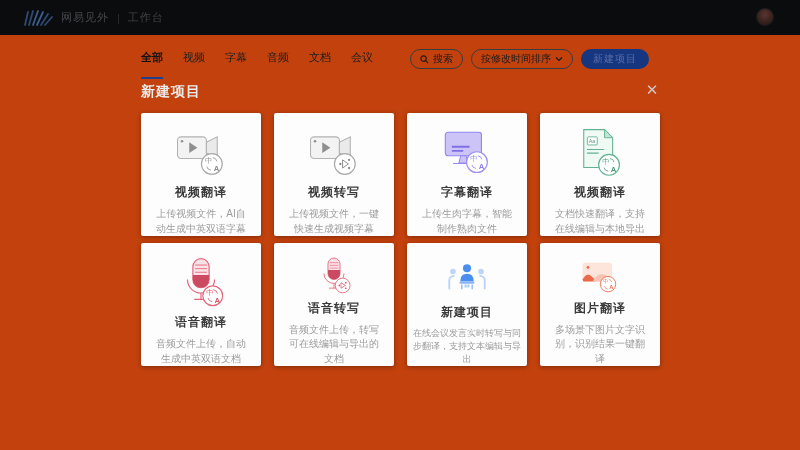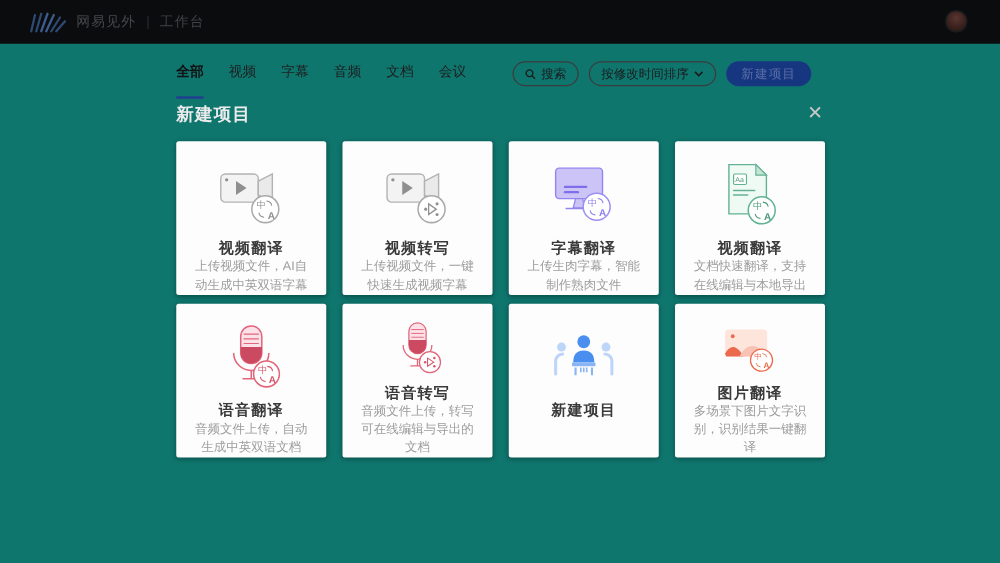--- a/index.html
+++ b/index.html
@@ -1,17 +1,17 @@
 <!DOCTYPE html>
 <html><head>
 <meta charset="utf-8">
 <style>
   * { margin:0; padding:0; box-sizing:border-box; }
   body { background:#1a1a1a; font-family:"Liberation Sans","DejaVu Sans",sans-serif; }
-  .stage { position:relative; width:800px; height:450px; overflow:hidden; background:#0f766e; }
+  .stage { position:relative; width:800px; height:450px; overflow:hidden; background:#c2410c; }
 
   
   .header { position:absolute; left:0; top:0; width:800px; height:35px; background:#0b0c0e; display:flex; align-items:center; }
   .logo-wrap { display:flex; align-items:center; margin-left:23px; }
   .logo-mark { width:30px; height:18px; }
   .logo-text { margin-left:8px; font-size:11px; color:#46484d; letter-spacing:1px; }
   .logo-divider { margin:0 8px; color:#2c2e32; font-size:11px; }
   .workspace-text { font-size:11px; color:#404247; letter-spacing:1px; }
   .avatar { position:absolute; right:26px; top:8px; width:18px; height:18px; border-radius:50%;
             background:radial-gradient(circle at 50% 35%, #5a3530 0%, #3a221e 55%, #241411 100%);
@@ -34,21 +34,21 @@
   .modal-title { position:absolute; left:141px; top:83px; font-size:14px; font-weight:bold; color:#ebebeb; letter-spacing:1px; }
   .modal-close { position:absolute; left:642px; top:80px; width:20px; height:20px; color:#c9c9c9; font-size:15px;
                  display:flex; align-items:center; justify-content:center; cursor:pointer; }
 
   .card-grid { position:absolute; left:141px; top:113px; width:519px;
                display:grid; grid-template-columns:repeat(4,120px); grid-auto-rows:123px; column-gap:13px; row-gap:7px; }
   .card { background:#fdfdfd; border-radius:2px; box-shadow:0 1px 4px rgba(0,0,0,.35);
           display:flex; flex-direction:column; align-items:center; cursor:pointer; padding-top:13px; }
   .card-icon { width:60px; height:62px; }
   .card-title { margin-top:2px; font-size:12px; font-weight:bold; color:#3a3a3a; letter-spacing:1px;text-align:right; }
-  .card-desc { font-size:10px; line-height:1.45; color:#9c9c9c; text-align:center; padding:0 11px; }
+  .card-desc { margin-top:6px; font-size:10px; line-height:1.45; color:#9c9c9c; text-align:center; padding:0 11px; }
   .card-desc.tight { font-size:9px; padding:0 4px; }
 
   text { font-family:"Liberation Sans","DejaVu Sans",sans-serif; }
 </style>
 </head>
 <body>
 
 <div class="stage">
 
   <div class="header">
@@ -217,20 +217,21 @@
         <circle cx="32" cy="16.5" r="5.5" fill="#4a8ff0"></circle>
         <path d="M23 34 q0 -10 9 -10 q9 0 9 10 Z" fill="#4a8ff0"></path>
         <rect x="22" y="34" width="20" height="3.5" rx="1" fill="#8ab5f4"></rect>
         <line x1="25" y1="38.5" x2="25" y2="45" stroke="#8ab5f4" stroke-width="1.8"></line>
         <line x1="39" y1="38.5" x2="39" y2="45" stroke="#8ab5f4" stroke-width="1.8"></line>
         <line x1="29.5" y1="38.5" x2="29.5" y2="42.5" stroke="#8ab5f4" stroke-width="1.4"></line>
         <line x1="32" y1="38.5" x2="32" y2="42.5" stroke="#8ab5f4" stroke-width="1.4"></line>
         <line x1="34.5" y1="38.5" x2="34.5" y2="42.5" stroke="#8ab5f4" stroke-width="1.4"></line>
       </svg>
       <div class="card-title">新建项目</div>
+      <div class="card-desc tight">在线会议发言实时转写与同步翻译，支持文本编辑与导出</div>
     </div>
 
     <div class="card">
       <svg class="card-icon" viewBox="0 0 64 62">
         <rect x="6" y="10" width="44" height="28" rx="4" fill="#fde5db"></rect>
         <circle cx="14" cy="17" r="2" fill="#ec6a4c"></circle>
         <path d="M6 35 C11 26 17 25 25 37 L25 38 L7 38 Z" fill="#ec6a4c"></path>
         <path d="M21 38 C29 24 36 24 50 35 V38 Z" fill="#f8c3b4"></path>
         <circle cx="44" cy="42" r="11.5" fill="#fff" stroke="#ec6a4c" stroke-width="1.3"></circle>
         <text x="36.5" y="41" font-size="8" fill="#ec6a4c">中</text>

